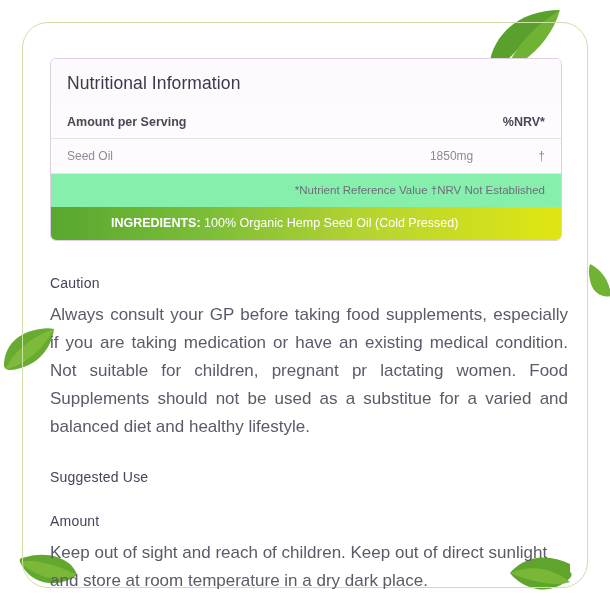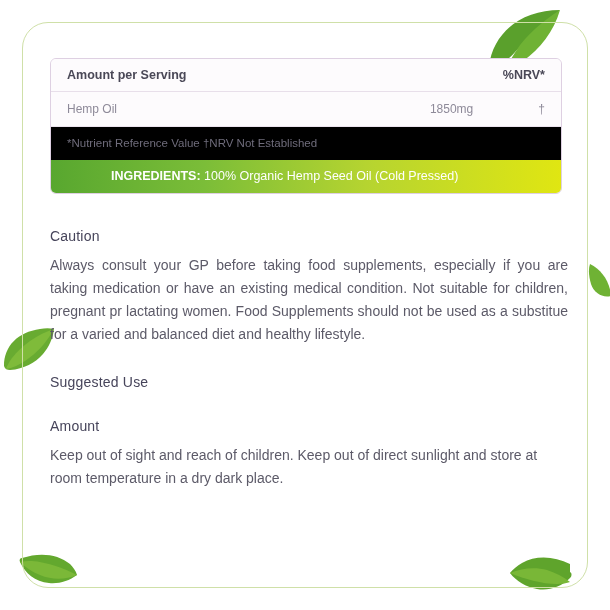--- a/index.html
+++ b/index.html
@@ -90,45 +90,45 @@
     padding: 10px 16px;
     font-size: 12px;
     color: #8e8a99;
     border-bottom: 1px solid #ece4ee;
     background: #fdfbfd;
   }
   .np-item-name { flex: 0 0 63%; }
   .np-item-amount { flex: 0 0 22%; text-align: right; }
   .np-item-nrv { flex: 1; text-align: right; }
   .np-note {
-    text-align: left;
+    text-align: right;
     font-size: 11.5px;
     color: #6f6c7b;
     padding: 10px 16px 11px 16px;
-    background: #000000;
+    background: #86efac;
   }
   .np-ingredients {
     background: linear-gradient(to right, #58a72f 0%, #7bbd38 30%, #b6d430 62%, #e0e612 100%);
     color: #ffffff;
     font-size: 12.5px;
     padding: 9px 16px 10px 16px;
   }
   .np-ingredients b { font-weight: 700; padding-left: 44px; }
 
   
   .section { margin-top: 30px; }
   .section-heading {
     font-size: 14px;
     color: #46445a;
     margin: 16px 0 10px 0;
     font-weight: 400;
     letter-spacing: 0.2px;
   }
   .section-body {
-    font-size: 14px;
+    font-size: 17px;
     line-height: 1.65;
     color: #5c5a68;
     text-align: justify;
     margin: 0;
     width: 518px;
   }
   .section-body.left { text-align: left; }
 
   #sec-caution { margin-top: 34px; }
   #sec-suggested { margin-top: 28px; }
@@ -165,29 +165,30 @@
   <svg width="24" height="40" viewBox="0 0 24 40">
     <path d="M2 2c12 6 20 18 21 32-9 2-17-3-20-12C1 15 0 8 2 2z" fill="#6fb234"></path>
   </svg>
 </div>
 
 <div class="frame"></div>
 
 <div class="content">
 
   <div class="nutrition-panel">
+    <div class="np-title">Nutritional Information</div>
 
 
     <div class="np-amount-row">
       <span>Amount per Serving</span>
       <span>%NRV*</span>
     </div>
 
     <div class="np-item-row">
-      <span class="np-item-name">Hemp Oil</span>
+      <span class="np-item-name">Seed Oil</span>
       <span class="np-item-amount">1850mg</span>
       <span class="np-item-nrv">†</span>
     </div>
 
     <div class="np-note">*Nutrient Reference Value †NRV Not Established</div>
 
     <div class="np-ingredients">
       <b>INGREDIENTS:</b>
       <span>100% Organic Hemp Seed Oil (Cold Pressed)</span>
     </div>

